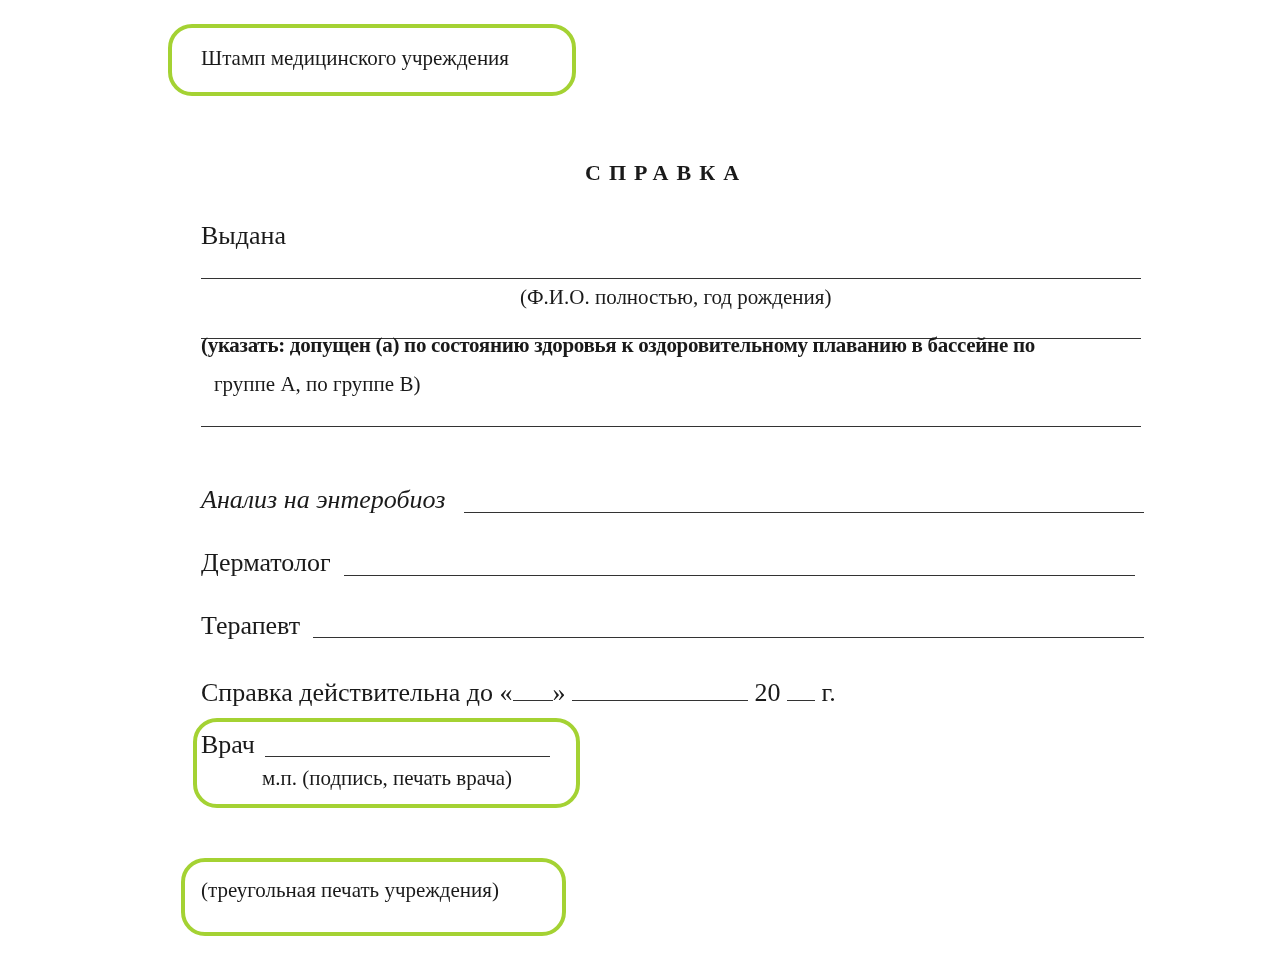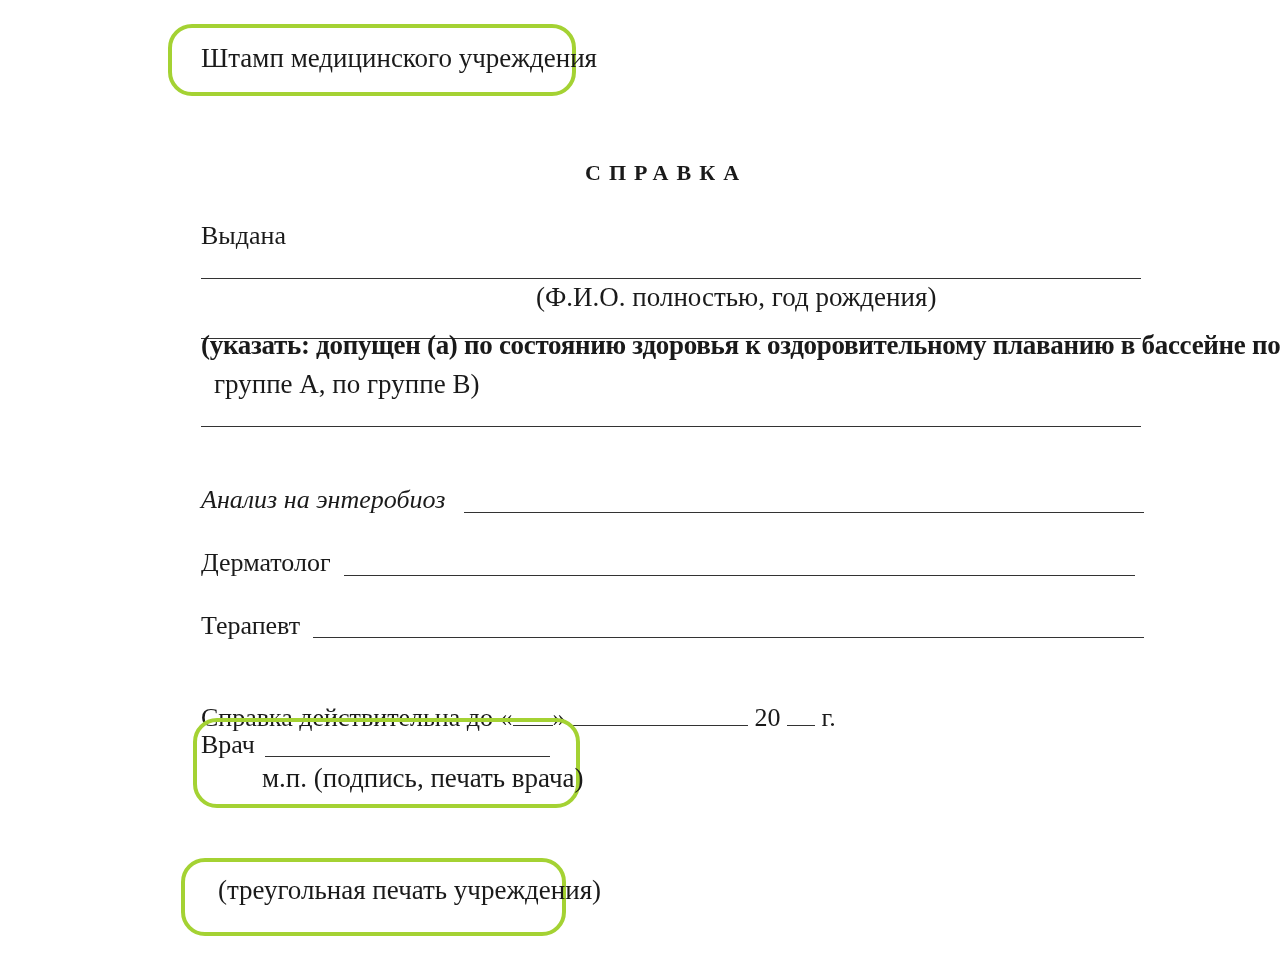--- a/index.html
+++ b/index.html
@@ -2,61 +2,61 @@
 <html><head>
 <meta charset="utf-8">
 <style>
   html, body { margin: 0; padding: 0; }
   body {
     width: 1280px; height: 956px; background: #ffffff; position: relative; overflow: hidden;
     font-family: "Liberation Serif", "DejaVu Serif", serif; color: #1a1a1a;
   }
   .abs { position: absolute; white-space: nowrap; }
   .txt { font-size: 26px; line-height: 28px; }
-  .small { font-size: 27px; line-height: 26px; }
+  .small { font-size: 21px; line-height: 26px; }
   .hl {
     position: absolute; border: 4px solid #a4d233; border-radius: 24px;
     box-sizing: border-box;
   }
   .line { position: absolute; height: 0; border-top: 1.6px solid #333; }
   .title { font-size: 22px; font-weight: bold; letter-spacing: 8px; }
   .blank { display: inline-block; border-bottom: 1.6px solid #333; height: 18px; vertical-align: baseline; }
 </style>
 </head>
 <body>
 
 <div class="hl" style="left:168px;top:24px;width:408px;height:72px;"></div>
 <div class="abs small" style="left:201px;top:45px;">Штамп медицинского учреждения</div>
 
 <div class="abs title" style="left:585px;top:160px;">СПРАВКА</div>
 
 <div class="abs txt" style="left:201px;top:222px;">Выдана</div>
 <div class="line" style="left:201px;top:278px;width:940px;"></div>
-<div class="abs small" style="left:520px;top:284px;margin-left:16px;">(Ф.И.О. полностью, год рождения)</div>
+<div class="abs small" style="left:520px;top:284px;">(Ф.И.О. полностью, год рождения)</div>
 <div class="line" style="left:201px;top:338px;width:940px;"></div>
 <div class="abs small" style="left:201px;top:332px;letter-spacing:-0.3px;font-weight:bold;">(указать: допущен (а) по состоянию здоровья к оздоровительному плаванию в бассейне по</div>
 <div class="abs small" style="left:214px;top:371px;">группе А, по группе В)</div>
 <div class="line" style="left:201px;top:426px;width:940px;"></div>
 
 <div class="abs txt" style="left:201px;top:486px;font-style:italic;">Анализ на энтеробиоз</div>
 <div class="line" style="left:464px;top:512px;width:680px;"></div>
 
 <div class="abs txt" style="left:201px;top:549px;text-align:center;">Дерматолог</div>
 <div class="line" style="left:344px;top:575px;width:791px;"></div>
 
 <div class="abs txt" style="left:201px;top:612px;">Терапевт</div>
 <div class="line" style="left:313px;top:637px;width:831px;"></div>
 
-<div class="abs txt" style="left:201px;top:704px;">
+<div class="abs txt" style="left:201px;top:679px;">
   <span>Справка действительна до «</span><span class="blank" style="width:40px;"></span><span>»</span>
   <span class="blank" style="width:176px;"></span>
   <span>20</span>
   <span class="blank" style="width:28px;"></span>
   <span>г.</span>
 </div>
 
 <div class="hl" style="left:193px;top:718px;width:387px;height:90px;"></div>
 <div class="abs txt" style="left:201px;top:731px;">Врач</div>
 <div class="line" style="left:265px;top:756px;width:285px;"></div>
 <div class="abs small" style="left:262px;top:765px;">м.п. (подпись, печать врача)</div>
 
 <div class="hl" style="left:181px;top:858px;width:385px;height:78px;"></div>
-<div class="abs small" style="left:218px;top:877px;">(треугольная печать учреждения)</div>
+<div class="abs small" style="left:201px;top:877px;">(треугольная печать учреждения)</div>
 
 </body></html>

